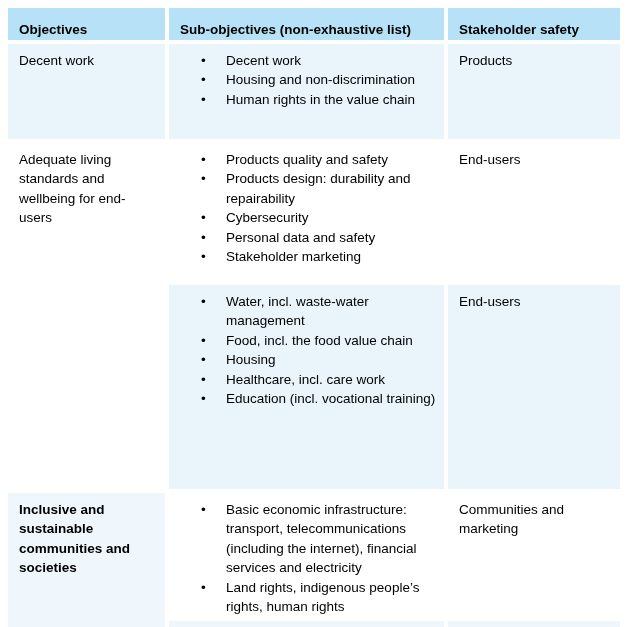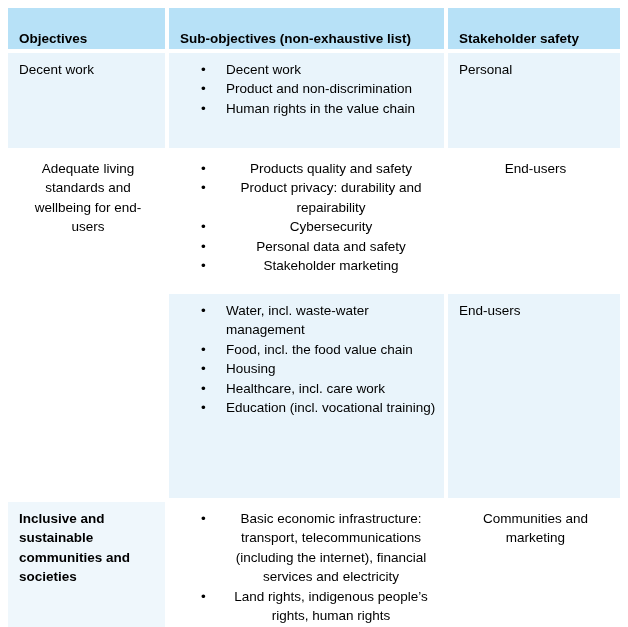--- a/index.html
+++ b/index.html
@@ -30,29 +30,29 @@
   th,td{
     vertical-align:top;
     text-align:left;
     padding:7px 8px 0 11px;
     overflow:hidden;
   }
   thead th{
     background:var(--header-bg);
     font-weight:bold;
     height:30px;
-    padding-top:21px;
+    padding-top:12px;
   }
   tr.r1{height:95px;}
   tr.r2{height:138px;}
   tr.r3{height:204px;}
   tr.r4{height:119px;}
   tr.r5{height:36px;}
   td.blue{background:var(--band-blue);margin-top:10px;}
-  td.white{background:var(--cell-white);text-align:center;}
+  td.white{background:var(--cell-white);}
   td.light{background:var(--band-light);font-weight:bold;}
   ul.bullets{
     margin:0;
     padding:0;
     list-style:none;
   }
   ul.bullets li{
     position:relative;
     padding-left:46px;
   }
@@ -79,32 +79,32 @@
         <th>Sub-objectives (non-exhaustive list)</th>
         <th>Stakeholder safety</th>
       </tr>
     </thead>
     <tbody>
       <tr class="r1">
         <td class="blue">Decent work</td>
         <td class="blue">
           <ul class="bullets">
               <li>Decent work</li>
-              <li>Product and non-discrimination</li>
+              <li>Housing and non-discrimination</li>
               <li>Human rights in the value chain</li>
             </ul>
         </td>
-        <td class="blue">Personal</td>
+        <td class="blue">Products</td>
       </tr>
       <tr class="r2">
         <td class="white" rowspan="2">Adequate living standards and wellbeing for end-users</td>
         <td class="white">
           <ul class="bullets">
               <li>Products quality and safety</li>
-              <li>Product privacy: durability and repairability</li>
+              <li>Products design: durability and repairability</li>
               <li>Cybersecurity</li>
               <li>Personal data and safety</li>
               <li>Stakeholder marketing</li>
             </ul>
         </td>
         <td class="white">End-users</td>
       </tr>
       <tr class="r3">
         <td class="blue">
           <ul class="bullets">

